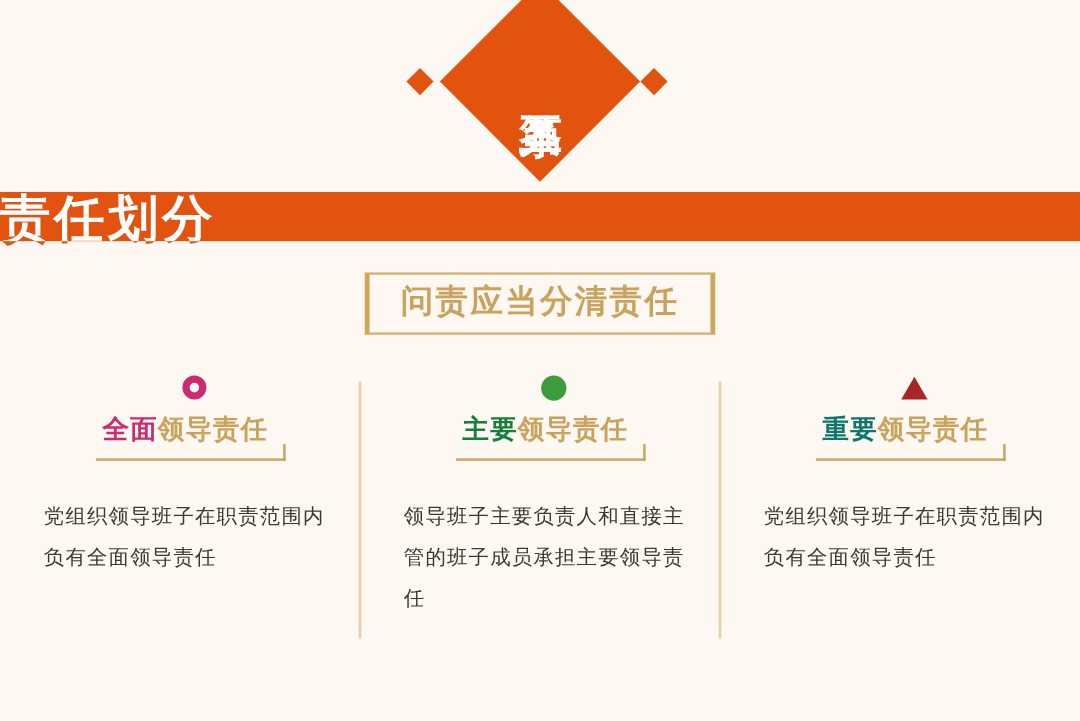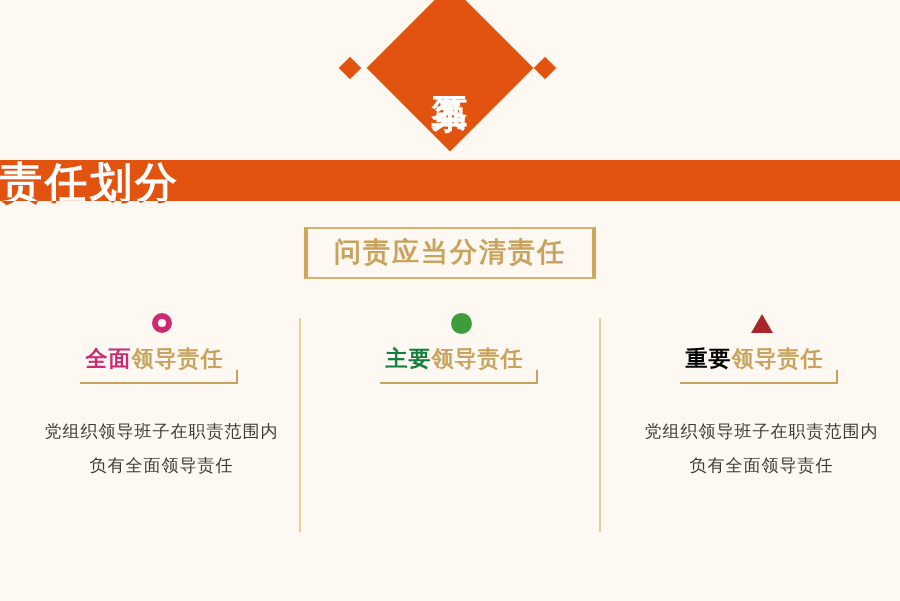--- a/index.html
+++ b/index.html
@@ -205,37 +205,37 @@
   .heading {
     font-family: "DejaVu Serif", "Liberation Serif", serif;
     font-weight: bold;
     font-size: 22px;
     line-height: 28px;
     letter-spacing: 1px;
     white-space: nowrap;
   }
   .heading .accent-1 { color: #cc2a71; }
   .heading .accent-2 { color: #15803d; }
-  .heading .accent-3 { color: #000000; }
+  .heading .accent-3 { color: #0f766e; }
   .heading .gold { color: #c9a35e; }
   .heading-bracket {
     position: absolute;
     left: -6px;
     right: 0;
     bottom: -12px;
     height: 12px;
     border-bottom: 2px solid #c9a35e;
     border-right: 2px solid #c9a35e;
   }
 
   
   .body-text {
     margin-top: 42px;
     width: 250px;
-    text-align: center;
+    text-align: left;
     font-family: "DejaVu Serif", "Liberation Serif", serif;
     font-size: 17px;
     line-height: 34px;
     letter-spacing: 1px;
     color: #3d3730;
   }
 </style>
 </head>
 <body>
 
@@ -281,20 +281,21 @@
   <div class="column">
     <div class="marker">
       <div class="marker-dot"></div>
     </div>
     <div class="heading-wrap">
       <div class="heading">
         <span class="accent-2">主要</span><span class="gold">领导责任</span>
       </div>
       <div class="heading-bracket"></div>
     </div>
+    <div class="body-text">领导班子主要负责人和直接主管的班子成员承担主要领导责任</div>
   </div>
 
   <div class="column">
     <div class="marker">
       <div class="marker-triangle"></div>
     </div>
     <div class="heading-wrap">
       <div class="heading">
         <span class="accent-3">重要</span><span class="gold">领导责任</span>
       </div>

